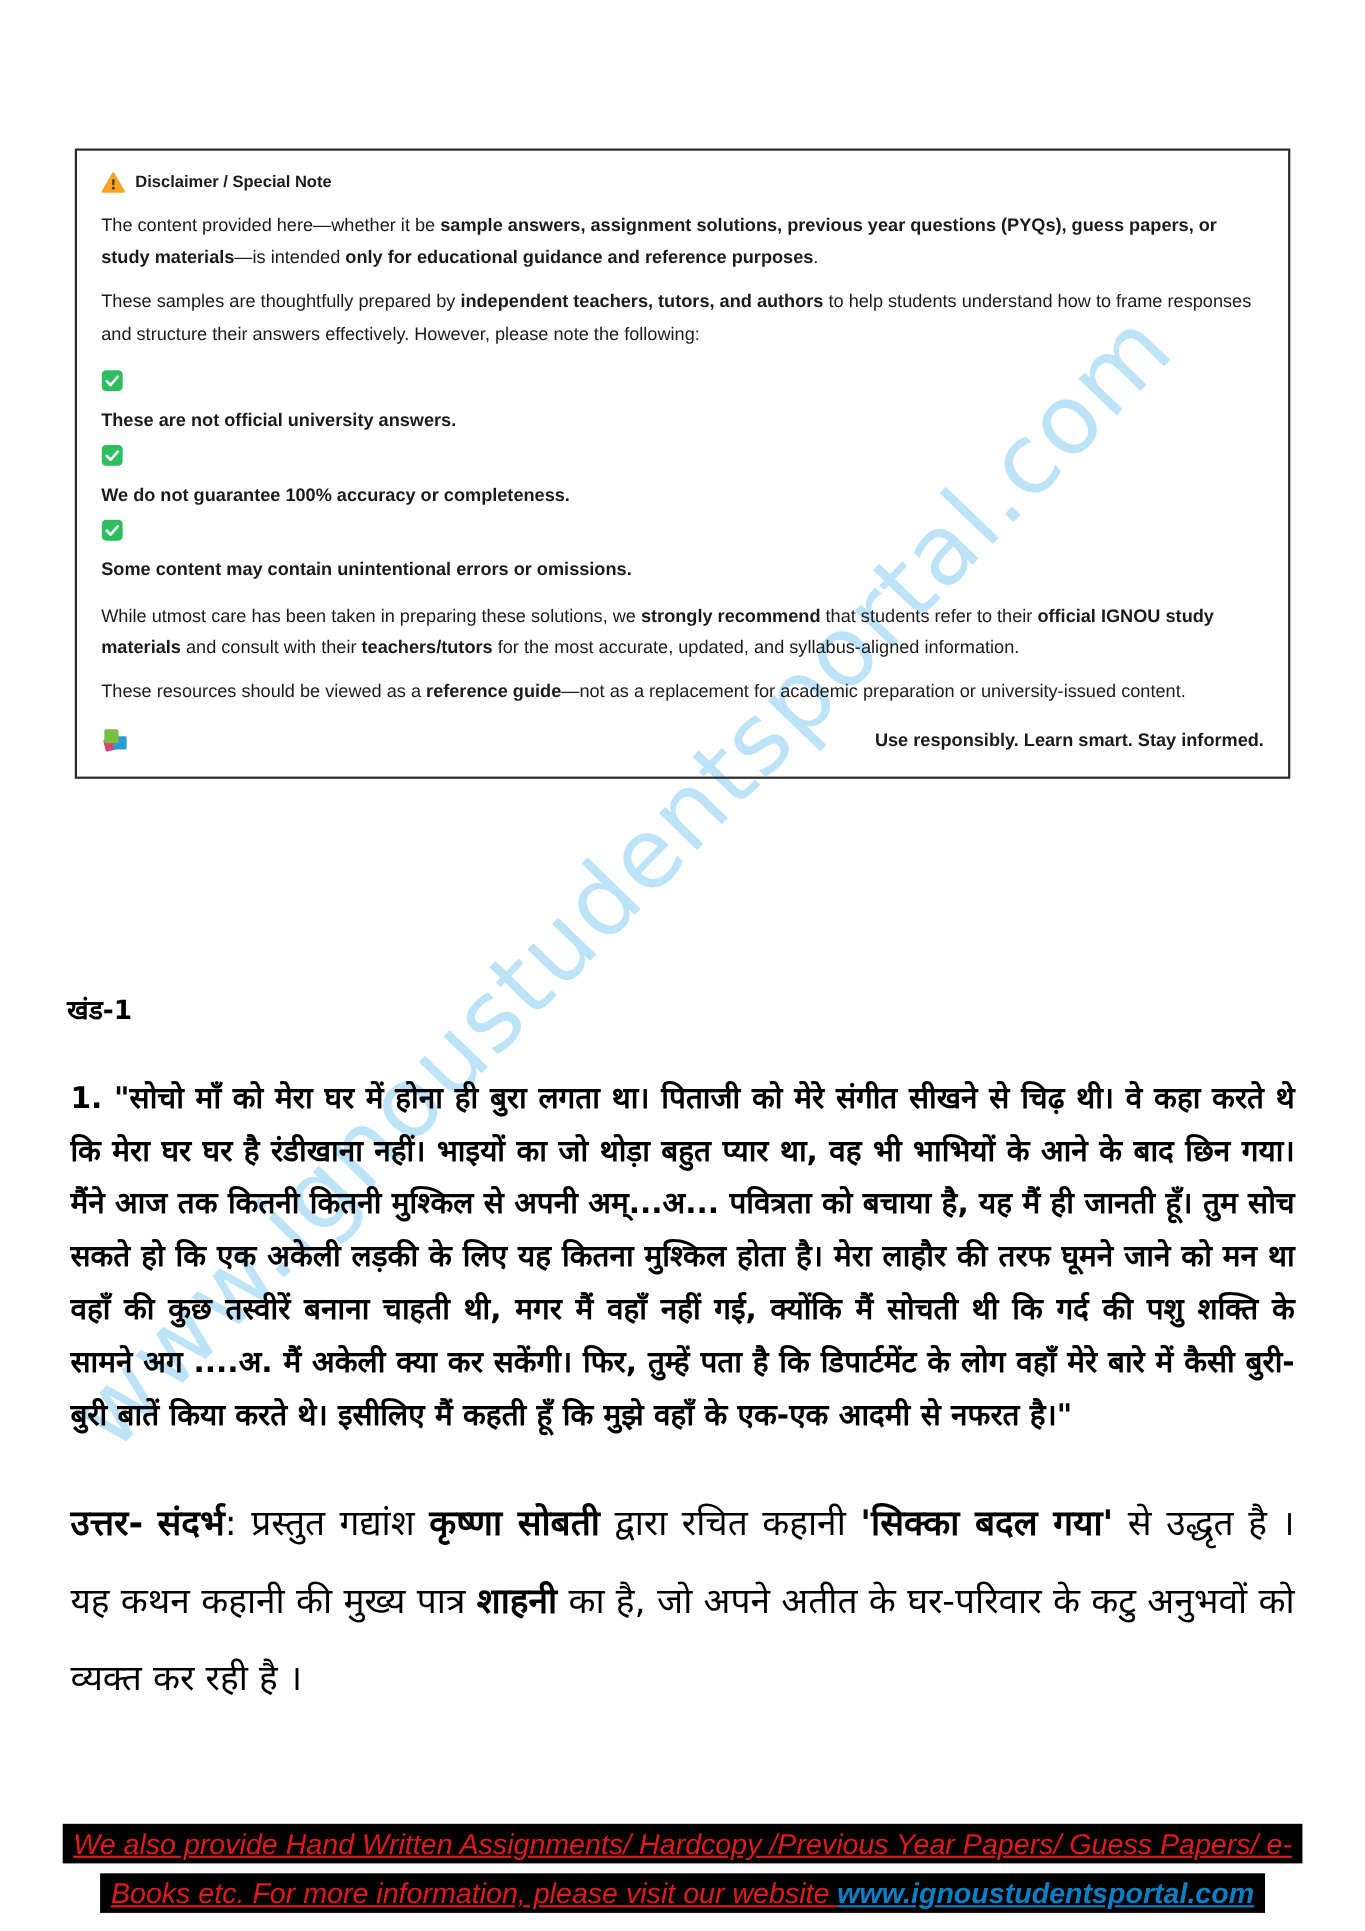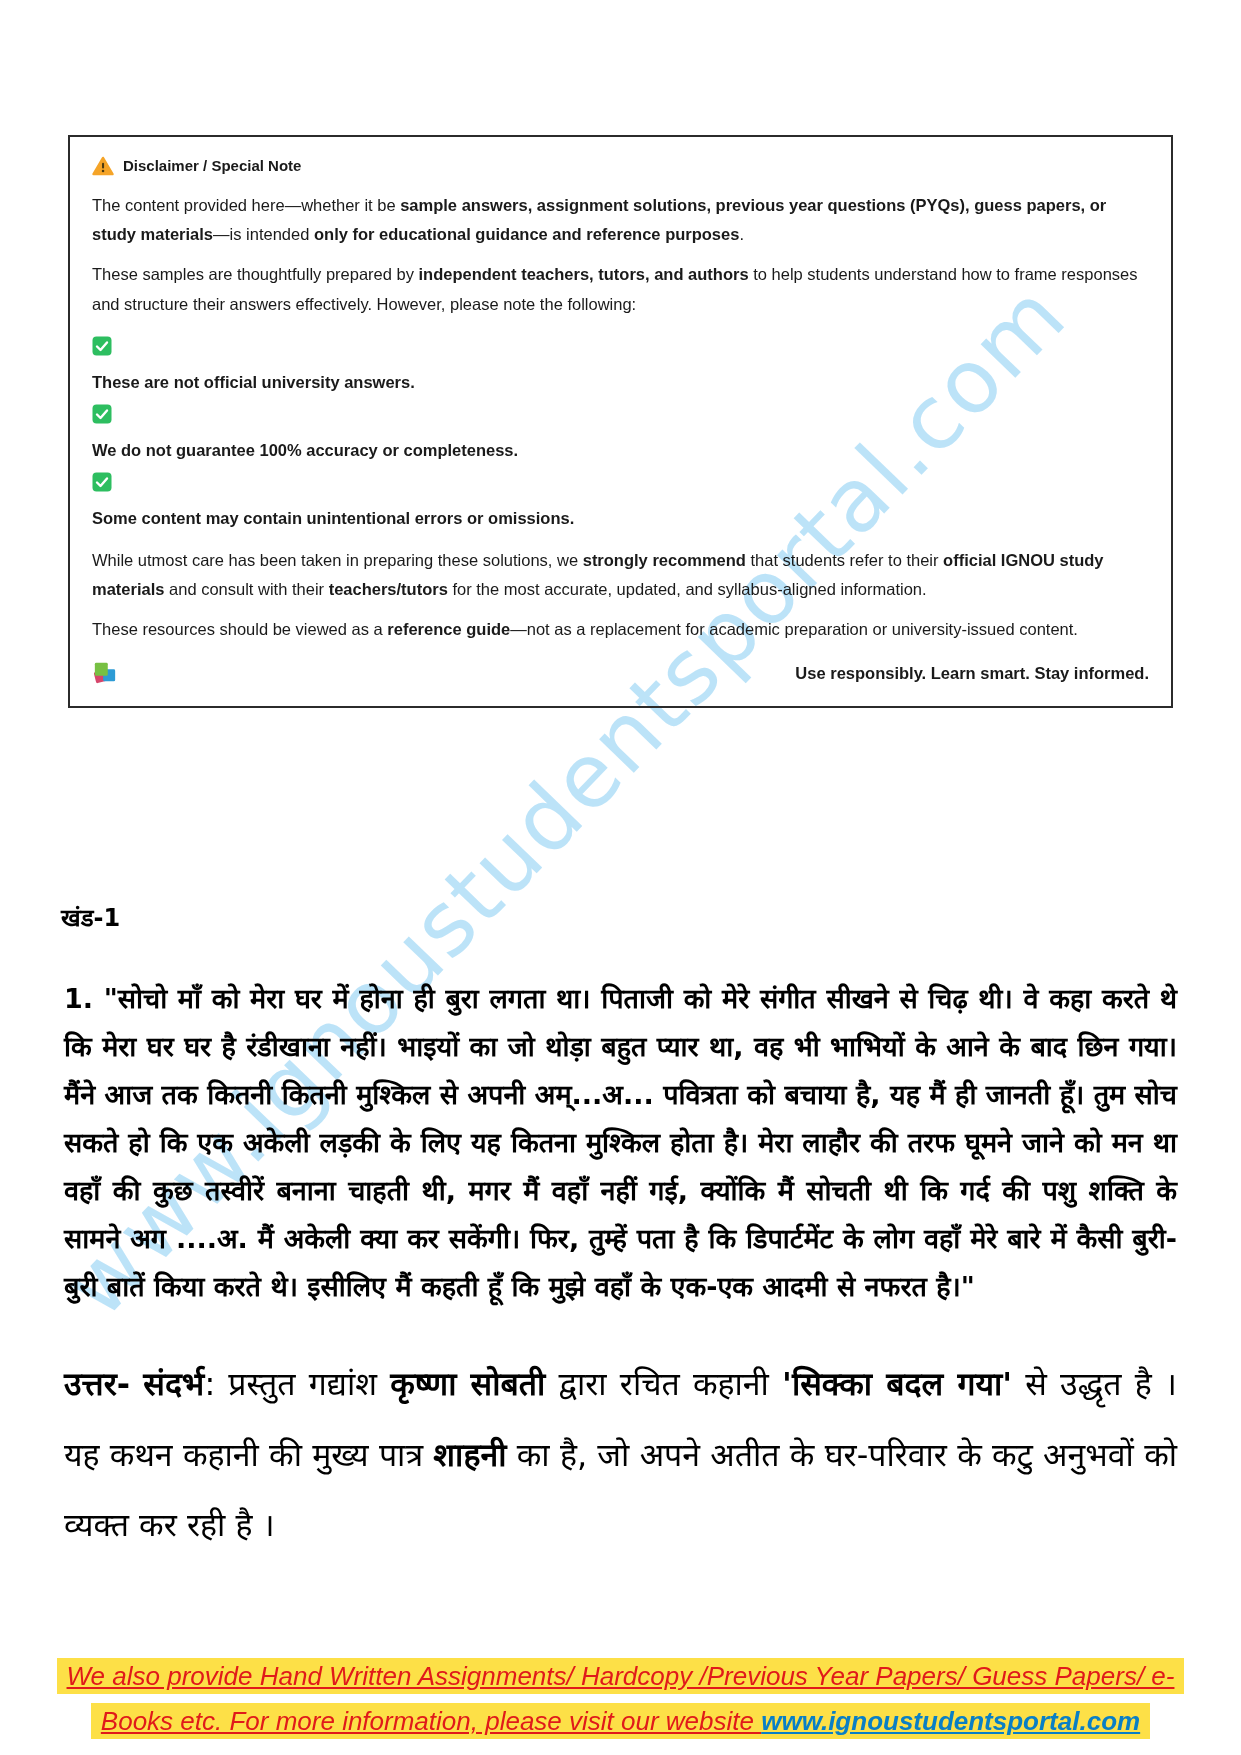--- a/index.html
+++ b/index.html
@@ -48,21 +48,21 @@
     margin:38px 3px 0 3px; font-size:32px;
     line-height:2.2; text-align:justify; color:#000;
   }
   b { font-weight:bold; }
   
   .page-footer {
     position:absolute; left:0; right:0; bottom:10px; z-index:1;
     text-align:center; font-style:italic; font-size:26px; line-height:1.72;
   }
   .pf-line { margin:1px 0; }
-  .hl { background:#fde047; padding:3px 10px; }
+  .hl { background:#000000; padding:3px 10px; }
   .red-text { color:#e01a1a; text-decoration:underline; }
   .site-link { color:#0a7fc5; font-weight:bold; text-decoration:underline; cursor:pointer; }
 </style>
 </head>
 <body>
 
 <div class="page">
 
   <div class="watermark">www.ignoustudentsportal.com</div>
 

